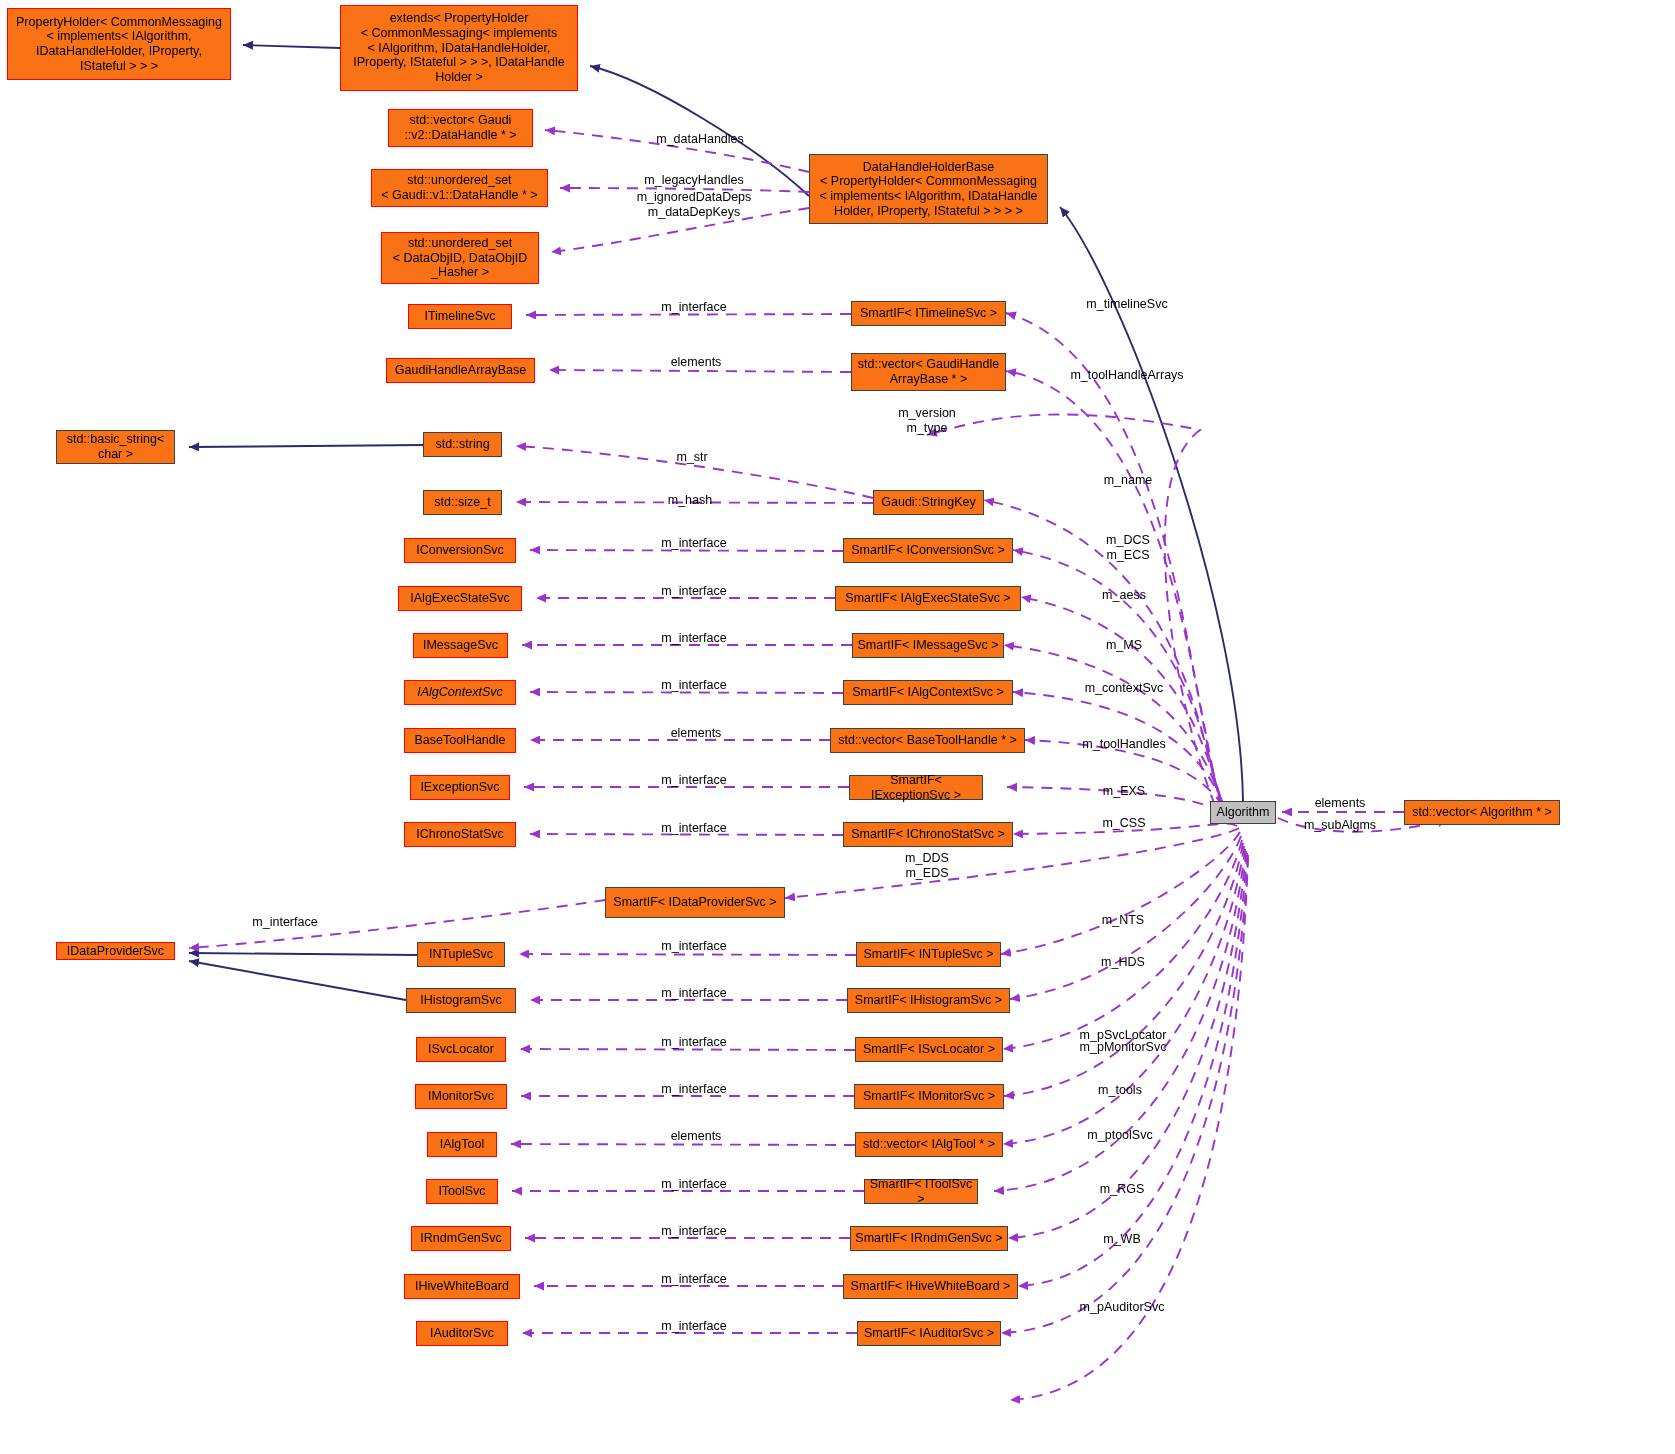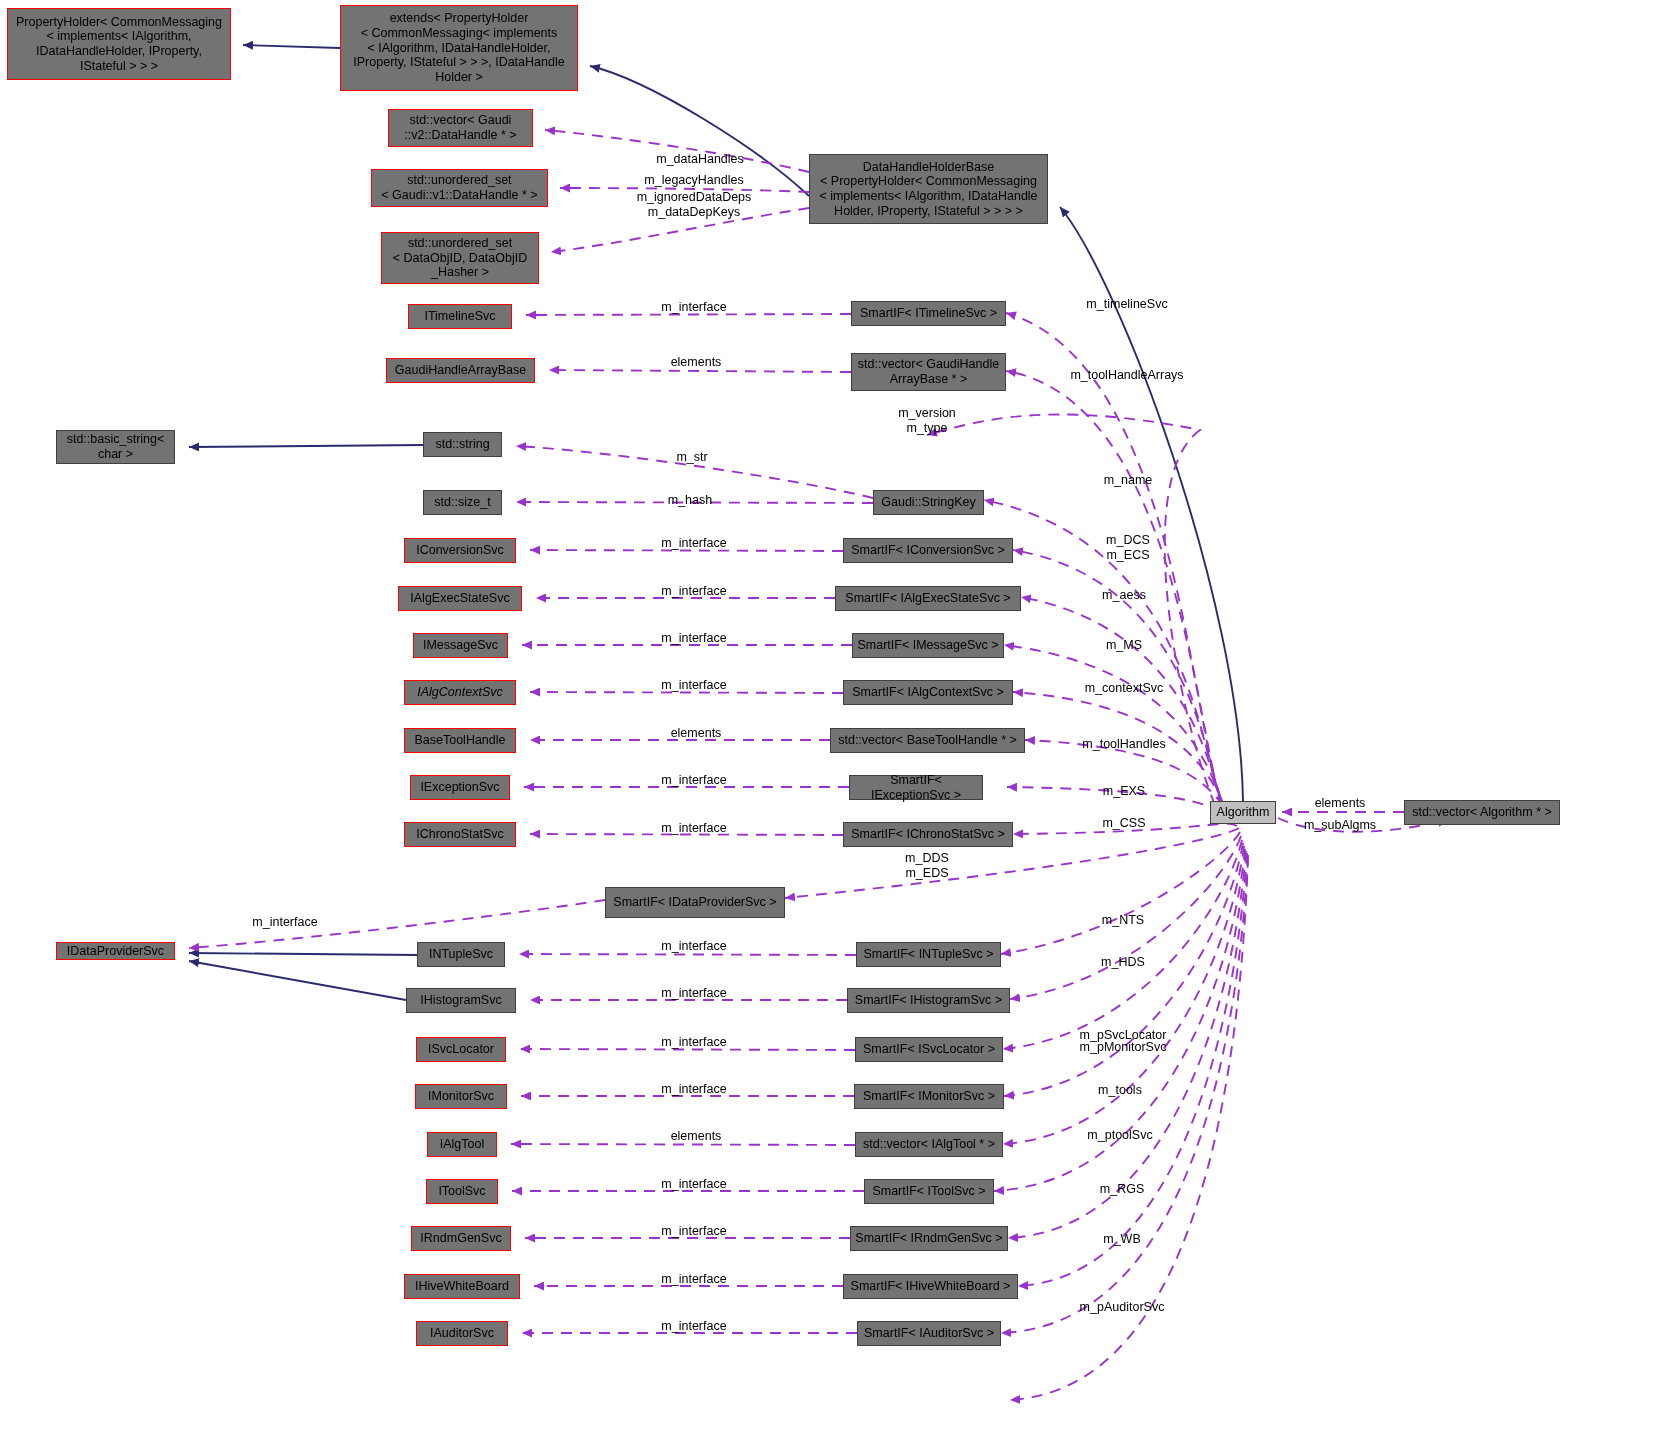--- a/index.html
+++ b/index.html
@@ -25,21 +25,21 @@
     height: 1454px;
     pointer-events: none;
   }
   .node {
     position: absolute;
     box-sizing: border-box;
     display: flex;
     align-items: center;
     justify-content: center;
     text-align: center;
-    background: #737373;
+    background: #f97316;
     font-size: 12.5px;
     line-height: 1.18;
     color: #000000;
     padding: 1px 4px;
     white-space: pre-line;
   }
   .node.red {
     border: 1.4px solid #ff0000;
   }
   .node.dark {
@@ -190,31 +190,31 @@
   <div class="node dark" style="left:856px;  top:942px;  width:145px; height:25px;">SmartIF&lt; INTupleSvc &gt;</div>
   <div class="node dark" style="left:406px;  top:988px;  width:110px; height:25px;">IHistogramSvc</div>
   <div class="node dark" style="left:847px;  top:988px;  width:163px; height:25px;">SmartIF&lt; IHistogramSvc &gt;</div>
   <div class="node red" style="left:416px;  top:1037px; width:90px;  height:25px;">ISvcLocator</div>
   <div class="node dark" style="left:855px;  top:1037px; width:148px; height:25px;">SmartIF&lt; ISvcLocator &gt;</div>
   <div class="node red" style="left:415px;  top:1084px; width:92px;  height:25px;">IMonitorSvc</div>
   <div class="node dark" style="left:854px;  top:1084px; width:150px; height:25px;">SmartIF&lt; IMonitorSvc &gt;</div>
   <div class="node red" style="left:427px;  top:1132px; width:70px;  height:25px;">IAlgTool</div>
   <div class="node dark" style="left:855px;  top:1132px; width:148px; height:25px;">std::vector&lt; IAlgTool * &gt;</div>
   <div class="node red" style="left:426px;  top:1179px; width:72px;  height:25px;">IToolSvc</div>
-  <div class="node dark" style="left:864px;  top:1179px; width:130px; height:25px;">SmartIF&lt; IToolSvc &gt;</div>
+  <div class="node dark" style="left:864px;  top:1179px; width:114px; height:25px;">SmartIF&lt; IToolSvc &gt;</div>
   <div class="node red" style="left:411px;  top:1226px; width:100px; height:25px;">IRndmGenSvc</div>
   <div class="node dark" style="left:850px;  top:1226px; width:158px; height:25px;">SmartIF&lt; IRndmGenSvc &gt;</div>
   <div class="node red" style="left:404px;  top:1274px; width:116px; height:25px;">IHiveWhiteBoard</div>
   <div class="node dark" style="left:843px;  top:1274px; width:175px; height:25px;">SmartIF&lt; IHiveWhiteBoard &gt;</div>
   <div class="node red" style="left:416px;  top:1321px; width:92px;  height:25px;">IAuditorSvc</div>
   <div class="node dark" style="left:857px;  top:1321px; width:144px; height:25px;">SmartIF&lt; IAuditorSvc &gt;</div>
   <div class="node current" style="left:1210px; top:801px;  width:66px;  height:23px;">Algorithm</div>
   <div class="node dark" style="left:1404px; top:800px;  width:156px; height:25px;">std::vector&lt; Algorithm * &gt;</div>
 
-  <div class="edge-label" style="left:700px;  top:139px;margin-top:20px;">m_dataHandles</div>
+  <div class="edge-label" style="left:700px;  top:139px;">m_dataHandles</div>
   <div class="edge-label" style="left:694px;  top:180px;">m_legacyHandles</div>
   <div class="edge-label" style="left:694px;  top:205px;">m_ignoredDataDeps
 m_dataDepKeys</div>
   <div class="edge-label" style="left:694px;  top:307px;">m_interface</div>
   <div class="edge-label" style="left:696px;  top:362px;">elements</div>
   <div class="edge-label" style="left:1127px; top:304px;">m_timelineSvc</div>
   <div class="edge-label" style="left:1127px; top:375px;">m_toolHandleArrays</div>
   <div class="edge-label" style="left:927px;  top:421px;">m_version
 m_type</div>
   <div class="edge-label" style="left:692px;  top:457px;">m_str</div>

